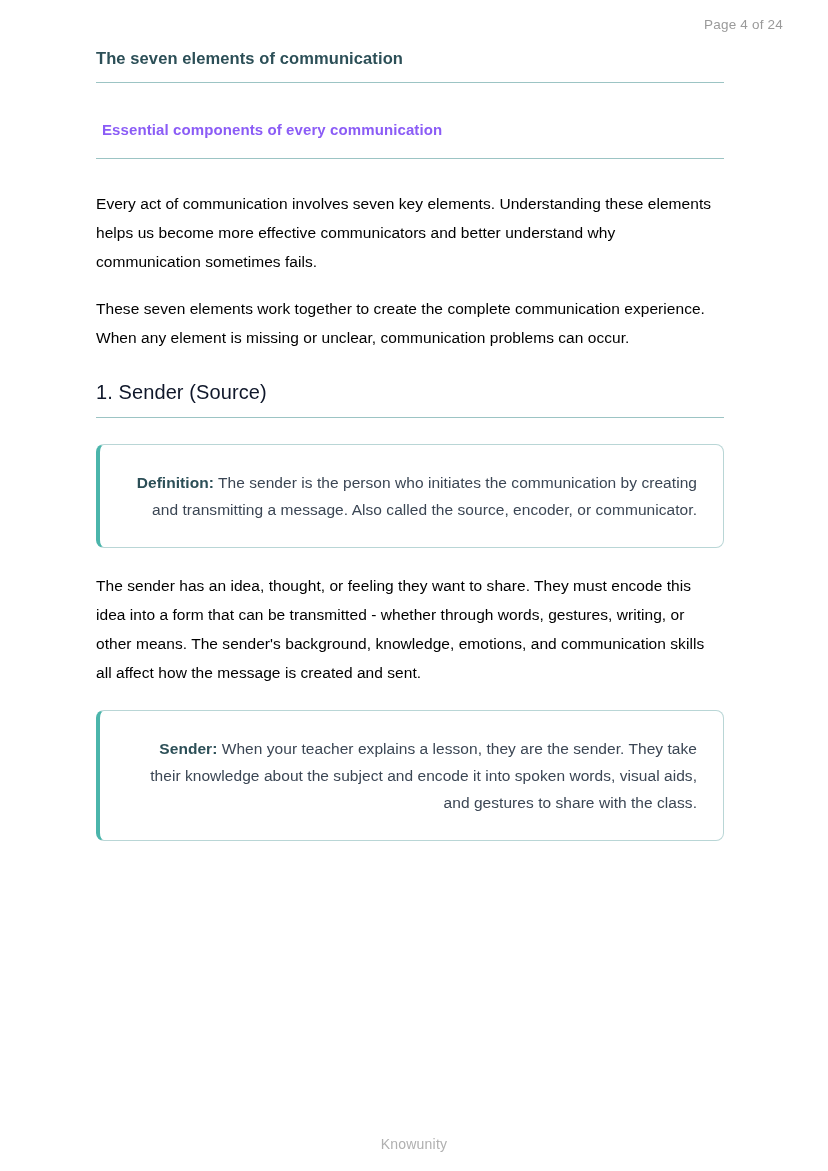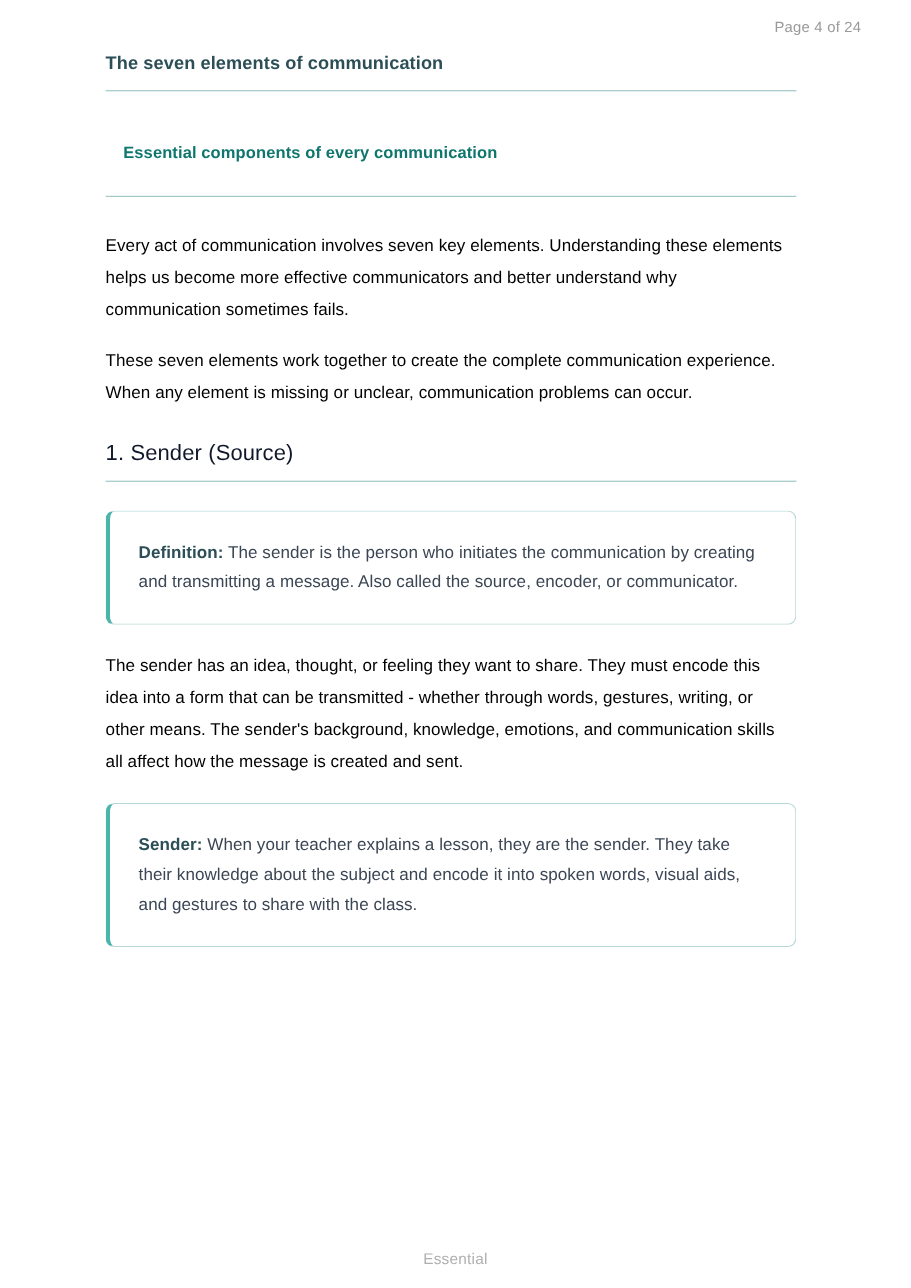--- a/index.html
+++ b/index.html
@@ -48,23 +48,23 @@
     font-weight: bold;
     color: #2c4f57;
     letter-spacing: 0.1px;
     margin: 0;
     padding: 0 0 13px 0;
     line-height: 1.25;
   }
   .doc-subtitle {
     font-size: 15px;
     font-weight: bold;
-    color: #0f766e;
+    color: #8b5cf6;
     letter-spacing: 0.1px;
-    margin: 16px;
+    margin: 6px;
     padding: 0 0 13px 0;
     line-height: 1.25;
   }
   .section-heading {
     font-size: 20px;
     font-weight: normal;
     color: #0f172a;
     letter-spacing: 0.1px;
     margin: 0;
     padding: 0 0 12px 0;
@@ -103,20 +103,21 @@
     border-radius: 8px;
     padding: 24px 26px 24px 26px;
     background: #ffffff;
   }
   .callout p {
     font-size: 15.5px;
     line-height: 27px;
     color: #3b4654;
     margin: 0;
     letter-spacing: 0.05px;
+    text-align: right;
   }
   .callout .label {
     font-weight: bold;
     color: #2c4f57;
   }
 
   
   .footer {
     position: absolute;
     left: 0;
@@ -169,15 +170,15 @@
     <p class="body-text">The sender has an idea, thought, or feeling they want to share. They must encode this idea into a form that can be transmitted - whether through words, gestures, writing, or other means. The sender's background, knowledge, emotions, and communication skills all affect how the message is created and sent.</p>
 
     <div class="block-gap"></div>
 
     <div class="callout">
       <p><span class="label">Sender:</span><span> When your teacher explains a lesson, they are the sender. They take their knowledge about the subject and encode it into spoken words, visual aids, and gestures to share with the class.</span></p>
     </div>
 
   </div>
 
-  <div class="footer">Essential</div>
+  <div class="footer">Knowunity</div>
 
 </div>
 
 </body></html>

